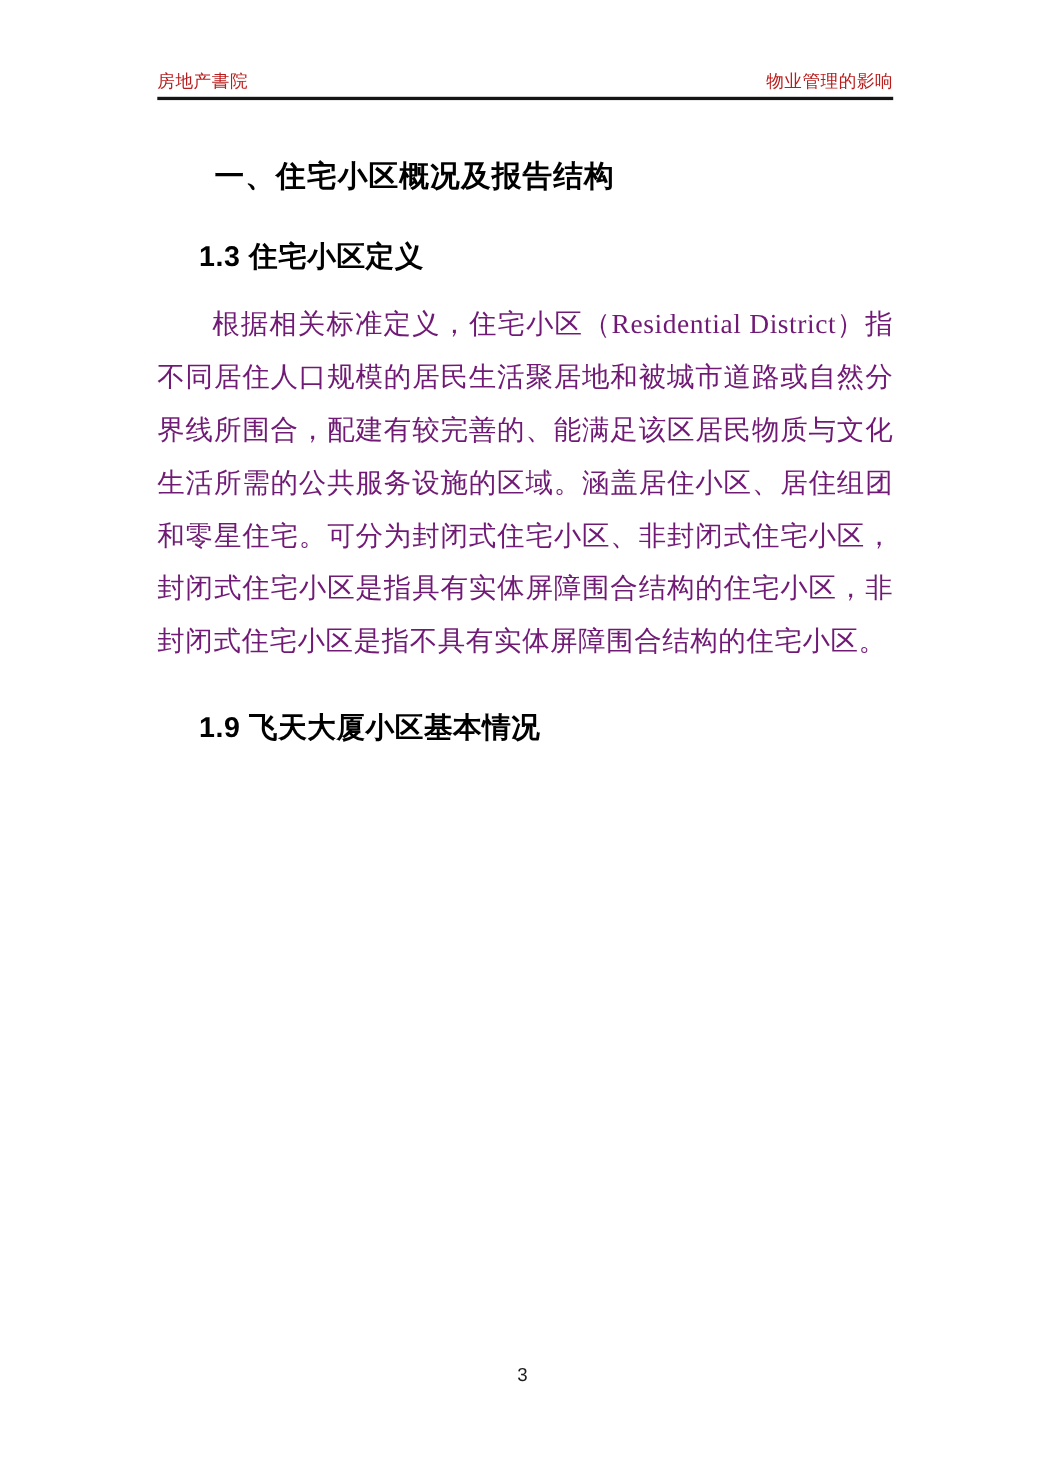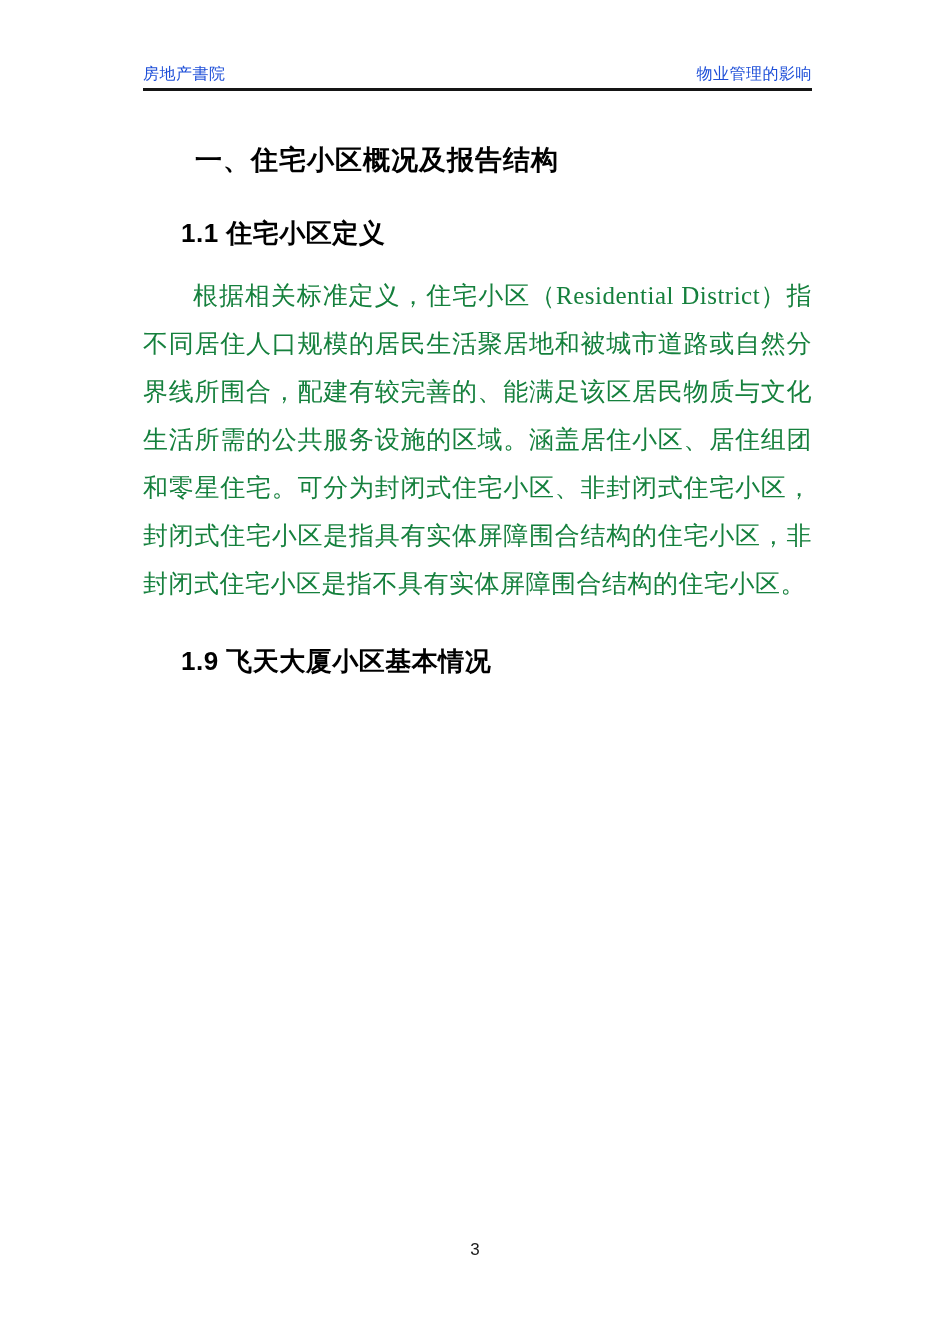--- a/index.html
+++ b/index.html
@@ -21,21 +21,21 @@
     position: absolute;
     top: 64px;
     left: 143px;
     width: 669px;
     display: flex;
     justify-content: space-between;
     align-items: flex-end;
     font-family: "Liberation Sans", "DejaVu Sans", sans-serif;
     font-size: 16px;
     letter-spacing: 0.5px;
-    color: #1d4ed8;
+    color: #b91c1c;
   }
   .header-rule {
     position: absolute;
     top: 88px;
     left: 143px;
     width: 669px;
     height: 0;
     border-top: 3px solid #151515;
   }
   .doc-body {
@@ -64,21 +64,21 @@
     letter-spacing: 0.5px;
     color: #000000;
   }
   .body-paragraph {
     margin: 22px 0 0 0;
     font-size: 25px;
     line-height: 48px;
     letter-spacing: 0.5px;
     text-indent: 50px;
     text-align: justify;
-    color: #15803d;
+    color: #701a75;
   }
   .page-footer {
     position: absolute;
     top: 1240px;
     left: 0;
     width: 950px;
     text-align: center;
     font-family: "Liberation Sans", "DejaVu Sans", sans-serif;
     font-size: 17px;
     color: #1c1c1c;
@@ -93,21 +93,21 @@
     <span>房地产書院</span>
     <span>物业管理的影响</span>
   </header>
   <div class="header-rule"></div>
 
   <main class="doc-body">
 
     <h1 class="chapter-title">一、住宅小区概况及报告结构</h1>
 
     <section>
-      <h2 class="section-heading">1.1 住宅小区定义</h2>
+      <h2 class="section-heading">1.3 住宅小区定义</h2>
       <p class="body-paragraph">根据相关标准定义，住宅小区（Residential District）指不同居住人口规模的居民生活聚居地和被城市道路或自然分界线所围合，配建有较完善的、能满足该区居民物质与文化生活所需的公共服务设施的区域。涵盖居住小区、居住组团和零星住宅。可分为封闭式住宅小区、非封闭式住宅小区，封闭式住宅小区是指具有实体屏障围合结构的住宅小区，非封闭式住宅小区是指不具有实体屏障围合结构的住宅小区。</p>
     </section>
 
     <section>
       <h2 class="section-heading">1.9 飞天大厦小区基本情况</h2>
     </section>
 
 
   </main>
 

